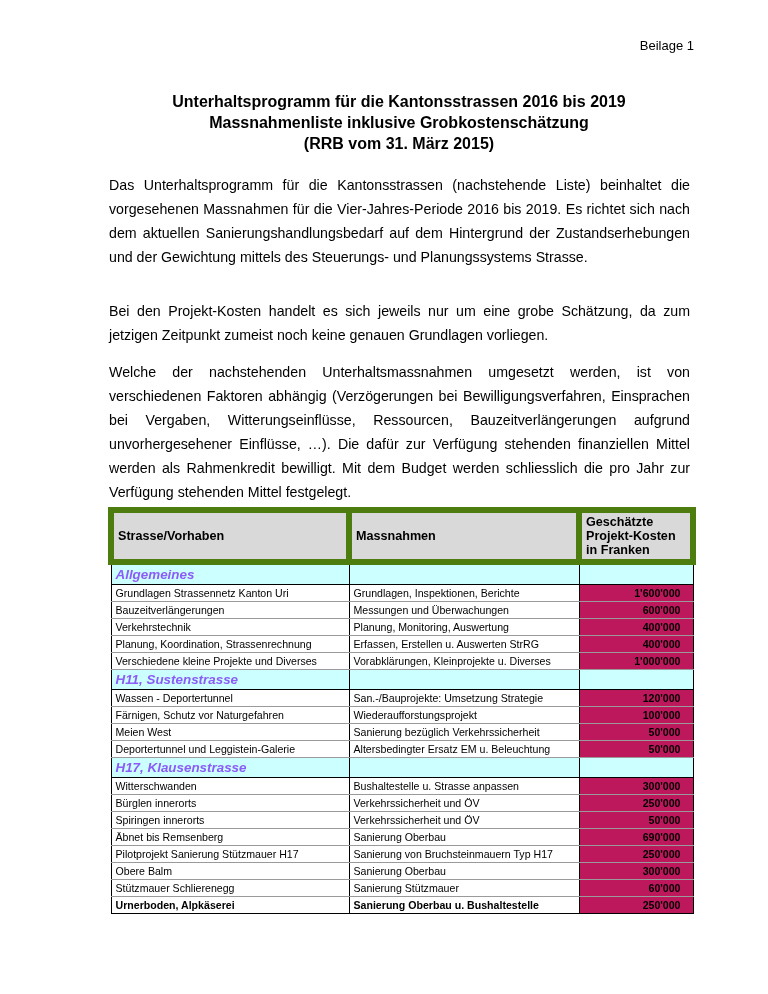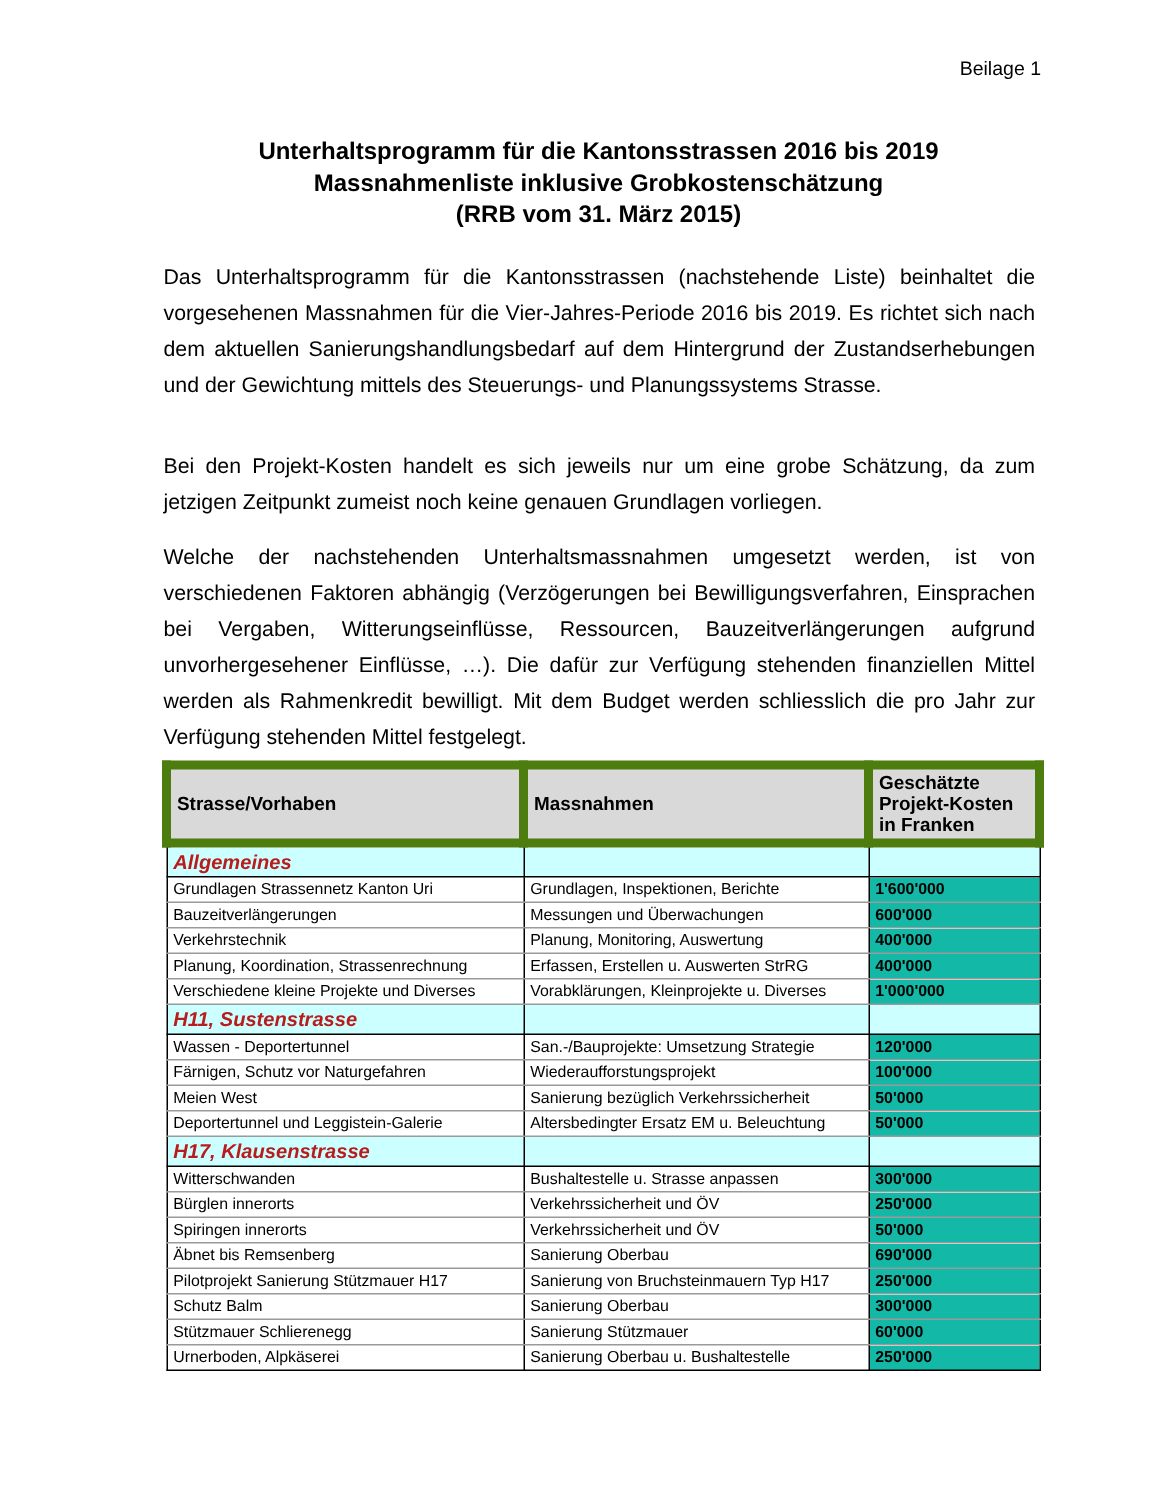--- a/index.html
+++ b/index.html
@@ -73,38 +73,40 @@
       border-right: 1px solid #000;
       border-bottom: 1px solid #9a9a9a;
       padding: 0 4px;
       height: 16px;
       line-height: 16px;
       white-space: nowrap;
       overflow: hidden;
     }
     table.costs tr.section td {
       background: #ccffff;
-      color: #b91c1c;
+      color: #8b5cf6;
       font-weight: bold;
       font-style: italic;
       font-size: 13.4px;
       height: 19px;
       line-height: 19px;
       border-bottom: 1px solid #000;
     }
     table.costs td.cost {
-      background: #14b8a6;
+      background: #be185d;
+      text-align: right;
       font-weight: bold;
       padding-right: 12px;
     }
     table.costs tr.section td.cost-empty {
       background: #ccffff;
     }
     table.costs tr.last td {
       border-bottom: 1px solid #000;
+      font-weight: bold;
     }
   </style>
 </head>
 <body>
 
 <div class="page-label">Beilage 1</div>
 
 <div class="title-block">
   <div>Unterhaltsprogramm für die Kantonsstrassen 2016 bis 2019</div>
   <div>Massnahmenliste inklusive Grobkostenschätzung</div>
@@ -208,21 +210,21 @@
         <td>Äbnet bis Remsenberg</td>
         <td>Sanierung Oberbau</td>
         <td class="cost">690'000</td>
       </tr>
       <tr>
         <td>Pilotprojekt Sanierung Stützmauer H17</td>
         <td>Sanierung von Bruchsteinmauern Typ H17</td>
         <td class="cost">250'000</td>
       </tr>
       <tr>
-        <td>Schutz Balm</td>
+        <td>Obere Balm</td>
         <td>Sanierung Oberbau</td>
         <td class="cost">300'000</td>
       </tr>
       <tr>
         <td>Stützmauer Schlierenegg</td>
         <td>Sanierung Stützmauer</td>
         <td class="cost">60'000</td>
       </tr>
       <tr class="last">
         <td>Urnerboden, Alpkäserei</td>

